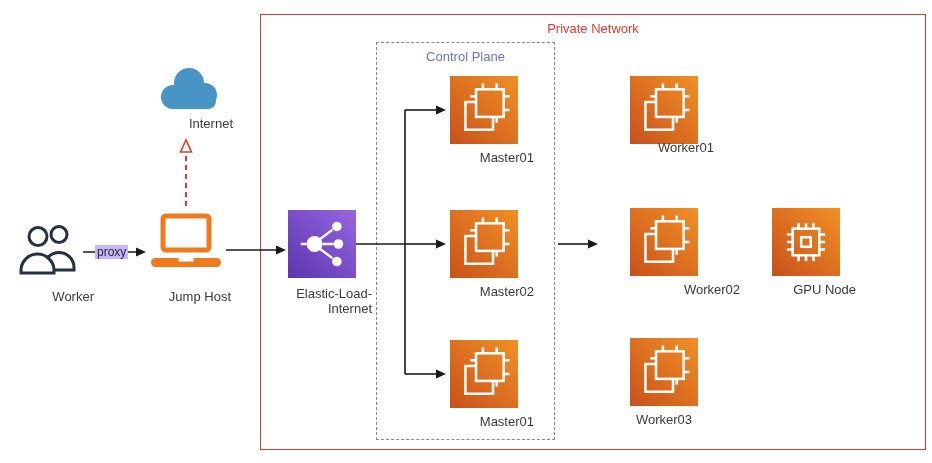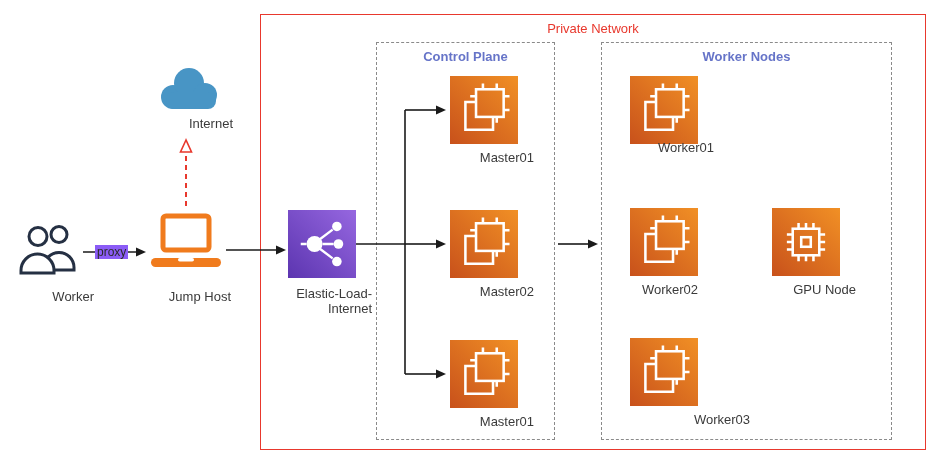--- a/index.html
+++ b/index.html
@@ -3,26 +3,26 @@
 <meta charset="utf-8">
 <style>
   * { margin:0; padding:0; box-sizing:border-box; }
   body { background:#fff; font-family:"Liberation Sans", sans-serif; }
   .canvas { position:relative; width:932px; height:463px; background:#fff; overflow:hidden; }
   .region { position:absolute; background:transparent; }
   .region.solid-red { border:1px solid #e8382d;padding-left:8px; }
   .region.dashed { border:1px dashed #8a8a8a; }
   .region-label { position:absolute; top:6px; left:0; right:0; text-align:center; font-size:13px; }
   .red-text { color:#e8382d; }
-  .blue-text { color:#6674c8;font-weight:bold; }
+  .blue-text { color:#6674c8; }
   .node { position:absolute; }
   .aws-icon { width:68px; height:68px; display:block; }
   .node-label { position:absolute; text-align:right; font-size:13px; color:#3a3a3a; }
   .connectors { position:absolute; left:0; top:0; pointer-events:none; }
-  .edge-label { position:absolute; font-size:12px; color:#2b2b2b; background:#8b5cf6; padding:0 2px; }
+  .edge-label { position:absolute; font-size:12px; color:#2b2b2b; background:#c4b5fd; padding:0 2px; }
 </style>
 </head>
 <body>
 
 <svg width="0" height="0" style="position:absolute">
   <defs>
     <linearGradient id="gradOrange" x1="0" y1="1" x2="1" y2="0">
       <stop offset="0" stop-color="#C8511B"></stop>
         <stop offset="1" stop-color="#F19025"></stop>
     </linearGradient>
@@ -62,23 +62,20 @@
 </svg>
 
 <div class="canvas">
 
   <div class="region solid-red" style="left:260px;top:14px;width:666px;height:436px">
     <div class="region-label red-text">Private Network</div>
   </div>
   <div class="region dashed" style="left:376px;top:42px;width:179px;height:398px">
     <div class="region-label blue-text">Control Plane</div>
   </div>
-  <div class="region dashed" style="left:601px;top:42px;width:291px;height:398px">
-    <div class="region-label blue-text">Worker Nodes</div>
-  </div>
 
   <svg class="connectors" width="932" height="463" viewBox="0 0 932 463">
     <g>
       <line x1="83" y1="252" x2="137" y2="252" stroke="#1a1a1a" stroke-width="1.6"></line>
       <polygon points="146,252 136,247.5 136,256.5" fill="#1a1a1a"></polygon>
     </g>
     <g>
       <line x1="226" y1="250" x2="278" y2="250" stroke="#1a1a1a" stroke-width="1.6"></line>
       <polygon points="286,250 276,245.5 276,254.5" fill="#1a1a1a"></polygon>
     </g>
@@ -175,28 +172,28 @@
         <use href="#ec2icon"></use>
       </svg>
   </div>
   <div class="node-label" style="left:614px;top:140px;width:100px">Worker01</div>
 
   <div class="node" style="left:630px;top:208px">
     <svg class="aws-icon" viewBox="0 0 64 64">
         <use href="#ec2icon"></use>
       </svg>
   </div>
-  <div class="node-label" style="left:598px;top:282px;width:100px">Worker02</div>
+  <div class="node-label" style="left:640px;top:282px;width:100px">Worker02</div>
 
   <div class="node" style="left:630px;top:338px">
     <svg class="aws-icon" viewBox="0 0 64 64">
         <use href="#ec2icon"></use>
       </svg>
   </div>
-  <div class="node-label" style="left:650px;top:412px;width:100px">Worker03</div>
+  <div class="node-label" style="left:592px;top:412px;width:100px">Worker03</div>
 
   <div class="node" style="left:772px;top:208px">
     <svg class="aws-icon" viewBox="0 0 64 64">
         <use href="#gpuicon"></use>
       </svg>
   </div>
   <div class="node-label" style="left:756px;top:282px;width:100px">GPU Node</div>
 
   <span class="edge-label" style="left:95px;top:245px">proxy</span>
 

